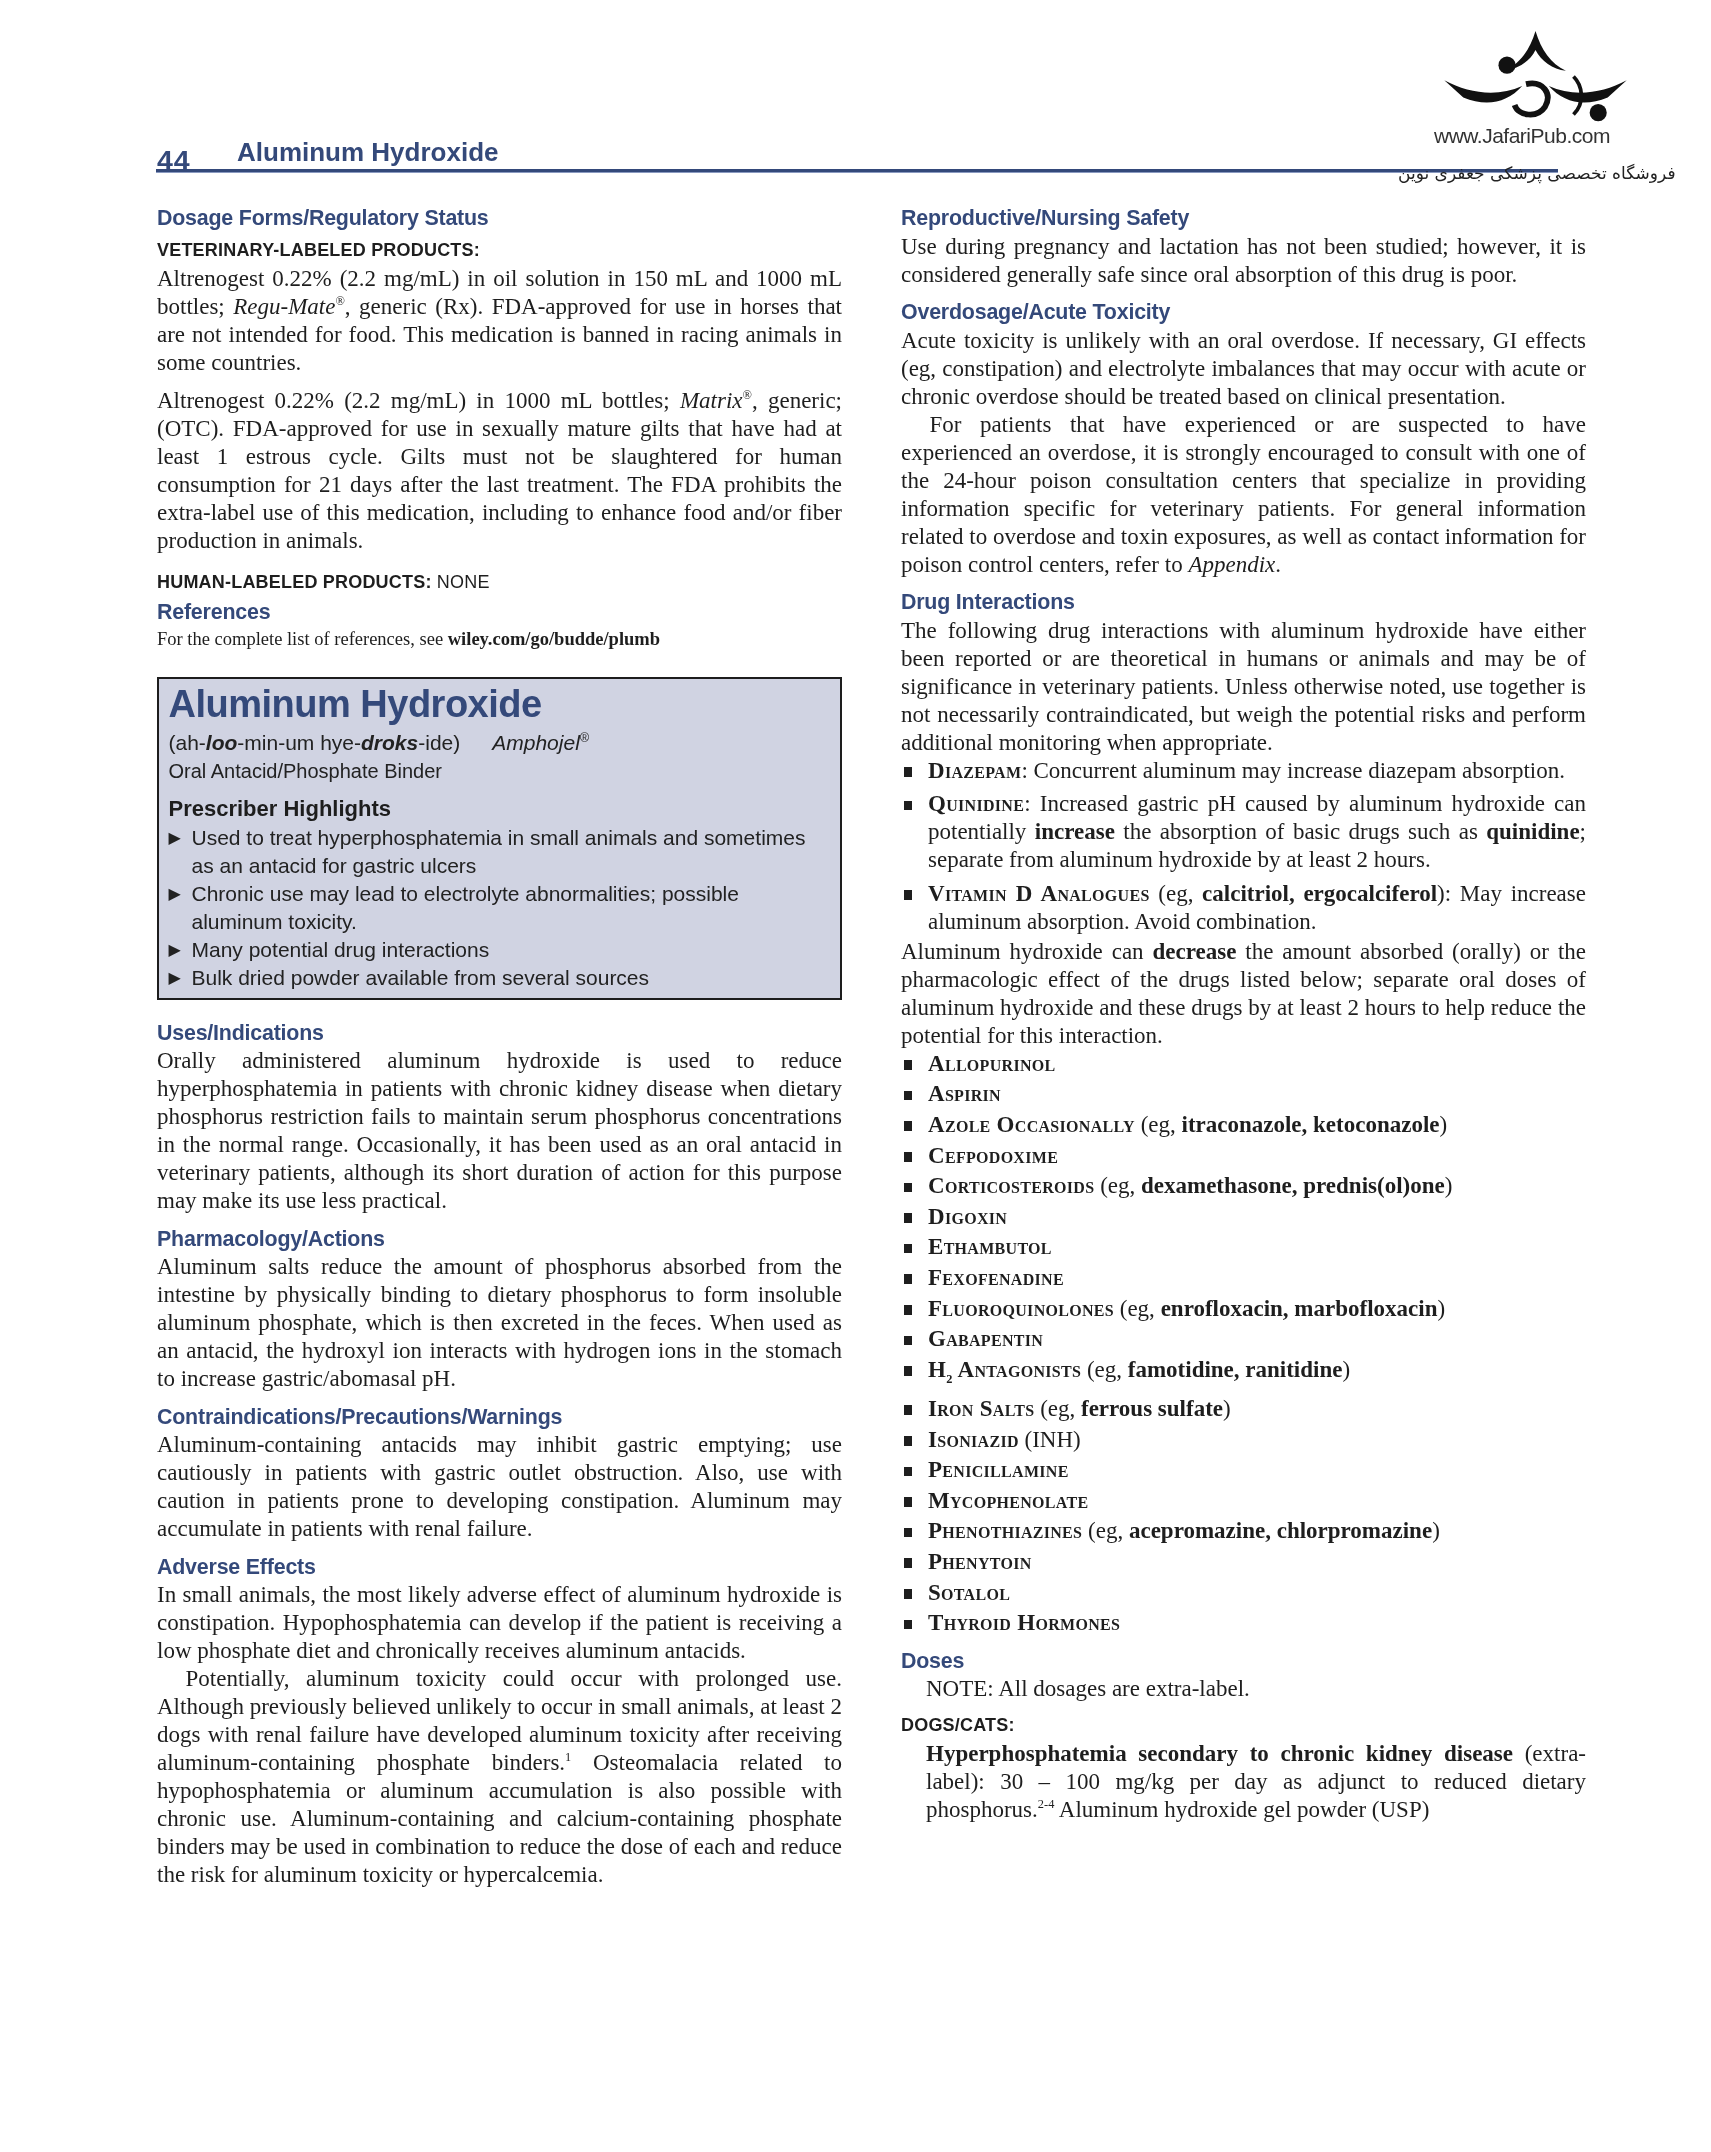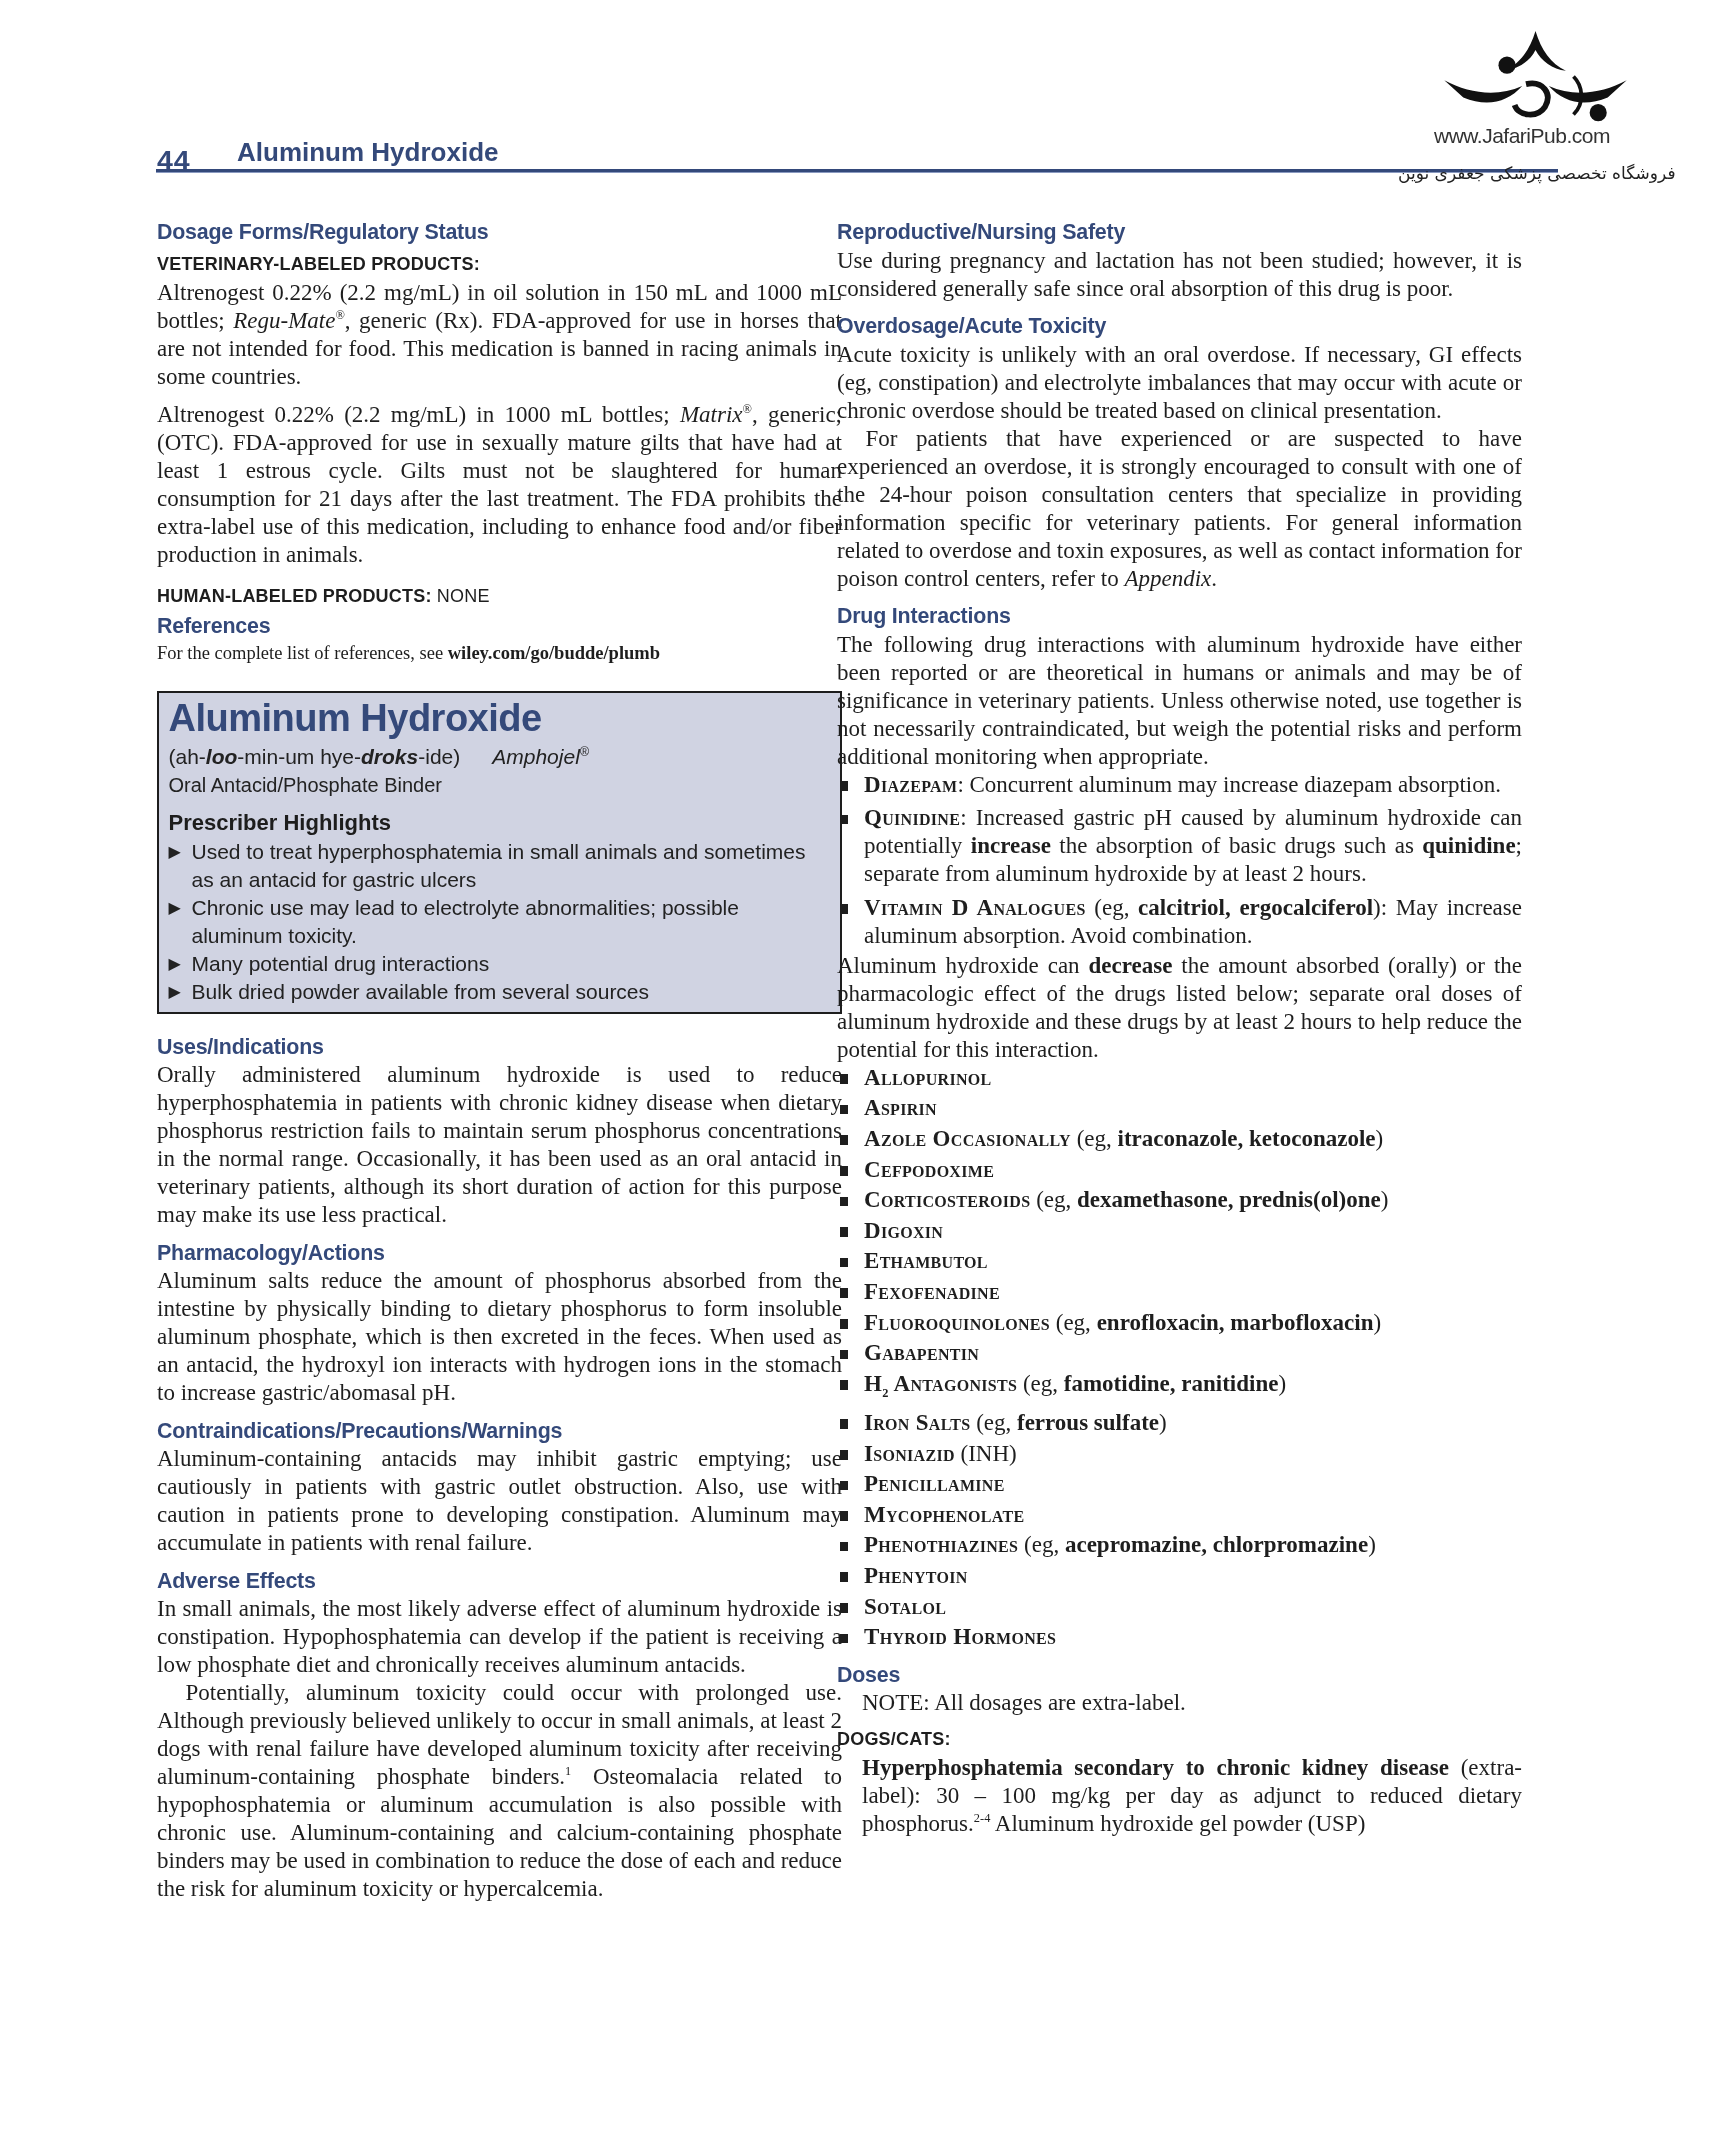--- a/index.html
+++ b/index.html
@@ -9,30 +9,30 @@
   #page-num { position: absolute; left: 157px; top: 144px; font: bold 28.5px "Liberation Sans", sans-serif; color: #34497a; letter-spacing: 1px; }
   #running-title { position: absolute; left: 237px; top: 137px; font: bold 26px "Liberation Sans", sans-serif; color: #34497a; }
   #header-rule { position: absolute; left: 156px; top: 169px; width: 1402px; height: 2.9px; background: #34497a; border-bottom: 1px solid #8a9ac0; }
   #logo { position: absolute; left: 1431px; top: 27px; width: 209px; height: 100px; }
   #logo-url { position: absolute; left: 1434px; top: 124px; font: 21px "Liberation Sans", sans-serif; color: #333; letter-spacing: -0.5px; }
   #logo-fa { position: absolute; left: 1398px; top: 163px; font: 17px "DejaVu Sans", sans-serif; color: #222; direction: rtl; }
 
   
   .col { position: absolute; top: 204px; width: 685px; font-family: "Liberation Serif", "DejaVu Serif", serif; font-size: 23px; line-height: 28px; }
   #col-left { left: 157px; }
-  #col-right { left: 837px; }
+  #col-right { left: 901px; }
 
   h2 { font-family: "Liberation Sans", "DejaVu Sans", sans-serif; font-weight: bold; font-size: 21.4px; color: #34497a; margin: 0; line-height: 28.5px; letter-spacing: -0.2px; }
   .sub { font-family: "Liberation Sans", "DejaVu Sans", sans-serif; font-weight: bold; font-size: 18px; margin: 5.7px 0 1.9px; line-height: 25px; letter-spacing: 0.2px; }
   .sub .normal { font-weight: normal; }
   p { margin: 0; text-align: justify; }
   p.indent { text-indent: 28.5px; }
   p.gap { margin-top: 9.5px; }
   .sect { margin-top: 9.5px; }
-  .sect.first { margin-top: 14px; }
+  .sect.first { margin-top: 0; }
   .small { font-size: 18.5px; line-height: 25px; }
   .sc { font-variant: small-caps; font-weight: bold; letter-spacing: 0.3px; }
   b { font-weight: bold; }
 
   
   #highlights { margin-top: 25px; border: 2.9px solid #1d1d1d; background: #d0d3e2; padding: 1.9px 9.5px 5.7px 9.5px; font-family: "Liberation Sans", "DejaVu Sans", sans-serif; }
   #hl-title { font: bold 38px "Liberation Sans", sans-serif; color: #34497a; line-height: 46px; letter-spacing: -0.5px; }
   #hl-pron { font-size: 21px; line-height: 31px; color: #222; }
   #hl-pron .trade { font-style: italic; margin-left: 32px; }
   #hl-class { font-size: 20px; line-height: 27px; color: #222; }

